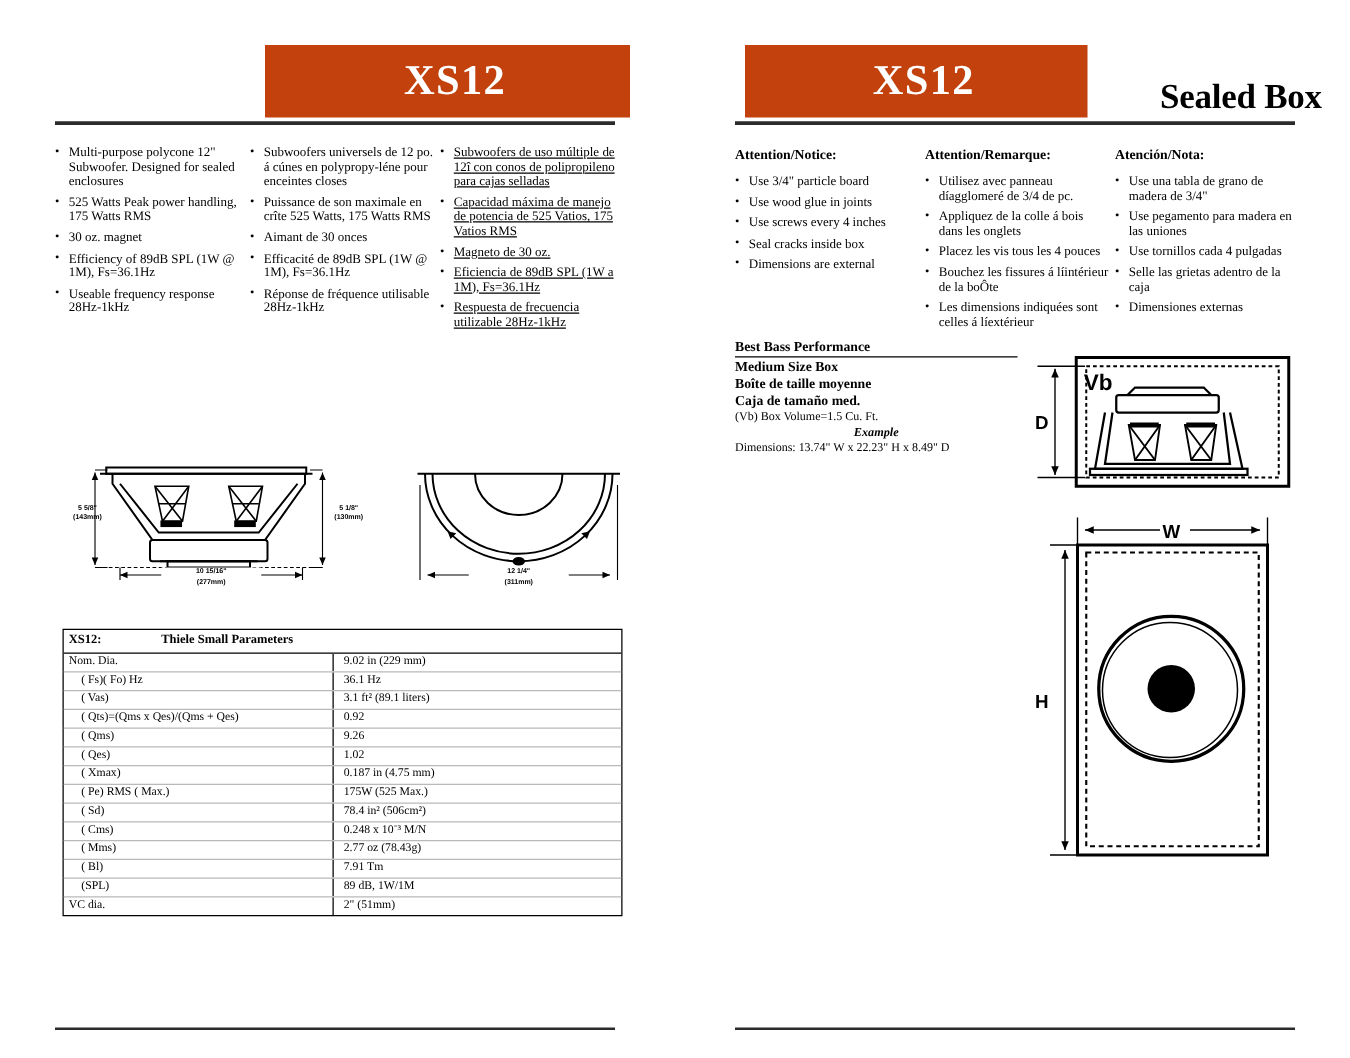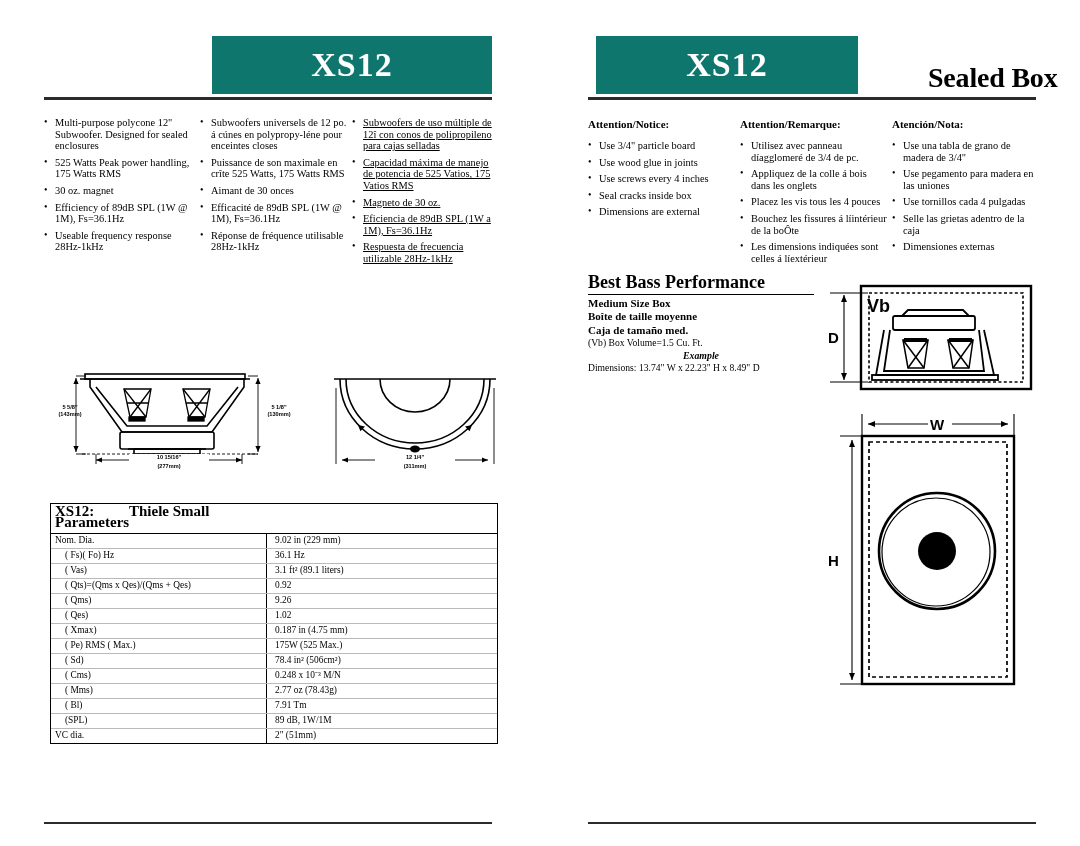--- a/index.html
+++ b/index.html
@@ -14,28 +14,29 @@
     font-family: "Liberation Serif", serif;
     color: #000;
     overflow: hidden;
   }
   .page { position: absolute; inset: 0; }
 
   
   .col { position: absolute; }
   .rule { background: #2b2b2b; position: absolute; }
   .black-bar {
-    background: #0f766e;
+    background: #c2410c;
     color: #fff;
     display: flex;
     align-items: center;
     justify-content: center;
     font-family: "Liberation Serif", serif;
     font-weight: bold;
     letter-spacing: 1px;
+    padding-left: 12px;
   }
   ul.bullets {
     list-style: none;
     margin: 0;
     padding: 0;
   }
   ul.bullets li {
     position: relative;
     padding-left: 11px;
     margin-bottom: 5px;
@@ -97,21 +98,21 @@
   }
   #ts-table td {
     padding: 1.5px 4px 1.5px 4px;
     border-bottom: 0.7px solid #b9b9b9;
     vertical-align: middle;
     line-height: 11px;
   }
   #ts-table tr.hdr td {
     border-bottom: 1.2px solid #000;
     font-weight: bold;
-    font-size: 15px;
+    font-size: 10px;
     padding-bottom: 5px;
   }
   #ts-table tr:last-child td { border-bottom: none; }
   #ts-table td.lbl { width: 197px; }
   #ts-table td.val { border-left: 1.6px solid #000; padding-left: 8px; }
   #ts-table tr.hdr td.val { border-left: none; }
   .indent { padding-left: 14px !important; }
   .pname { font-weight: normal; }
   .hdr-name { display: inline-block; width: 74px; }
 
@@ -134,21 +135,21 @@
     font-size: 11px;
     margin-bottom: 10px;
   }
   #rn1 { left: 588px; top: 118px; width: 148px; }
   #rn2 { left: 740px; top: 118px; width: 148px; }
   #rn3 { left: 892px; top: 118px; width: 148px; }
   .notice-list li { font-size: 10px; line-height: 11.4px; margin-bottom: 2px; }
 
   #bbp { left: 588px; top: 272px; width: 226px; }
   #bbp .bbp-title {
-    font-size: 18px;
+    font-size: 11px;
     font-weight: bold;
     padding-bottom: 1px;
     border-bottom: 1.3px solid #000;
     margin-bottom: 2px;
   }
   #bbp .line-b { font-size: 11px; font-weight: bold; line-height: 13.4px; }
   #bbp .line-n { font-size: 9.6px; line-height: 12.4px; }
   #bbp .line-i { font-size: 9.8px; font-style: italic; font-weight: bold; line-height: 12px; text-align: center; }
 
   #box-cut { left: 824px; top: 283px; width: 210px; height: 112px; }

